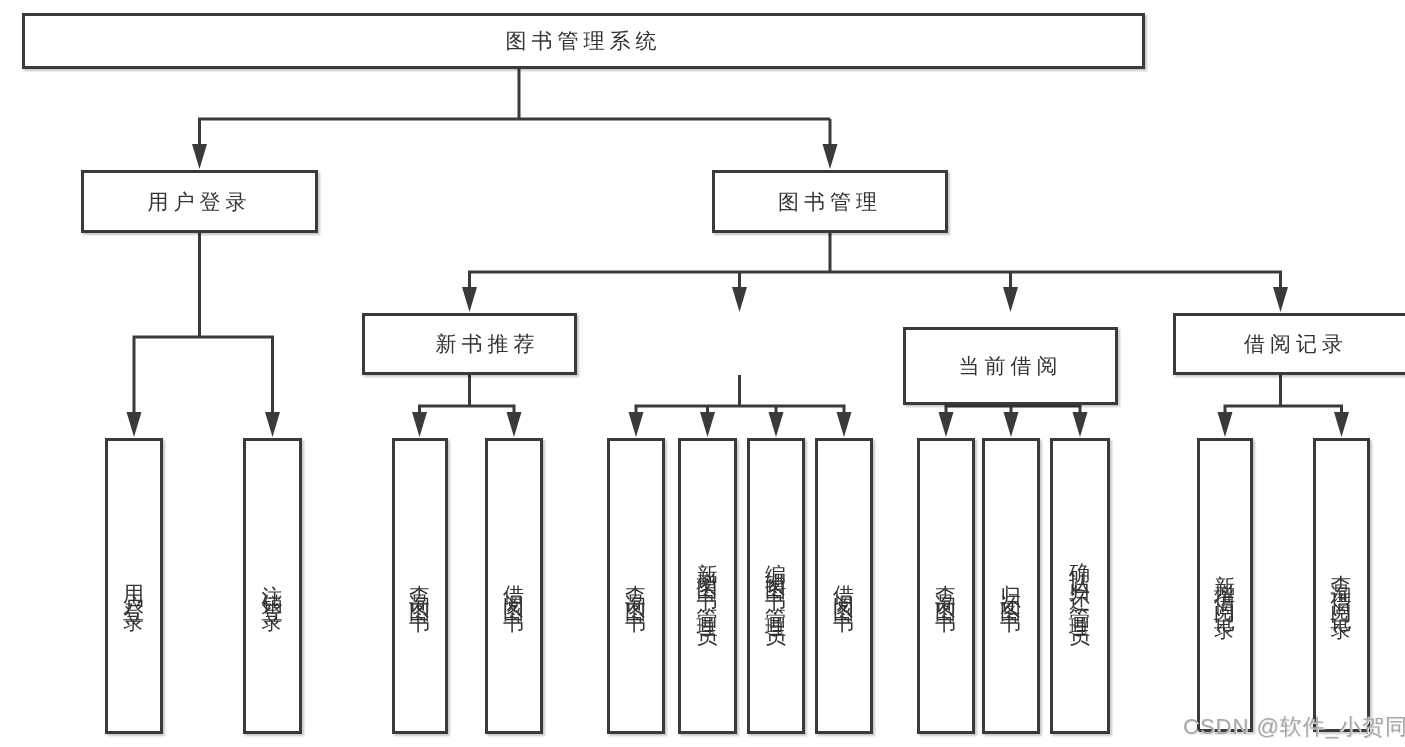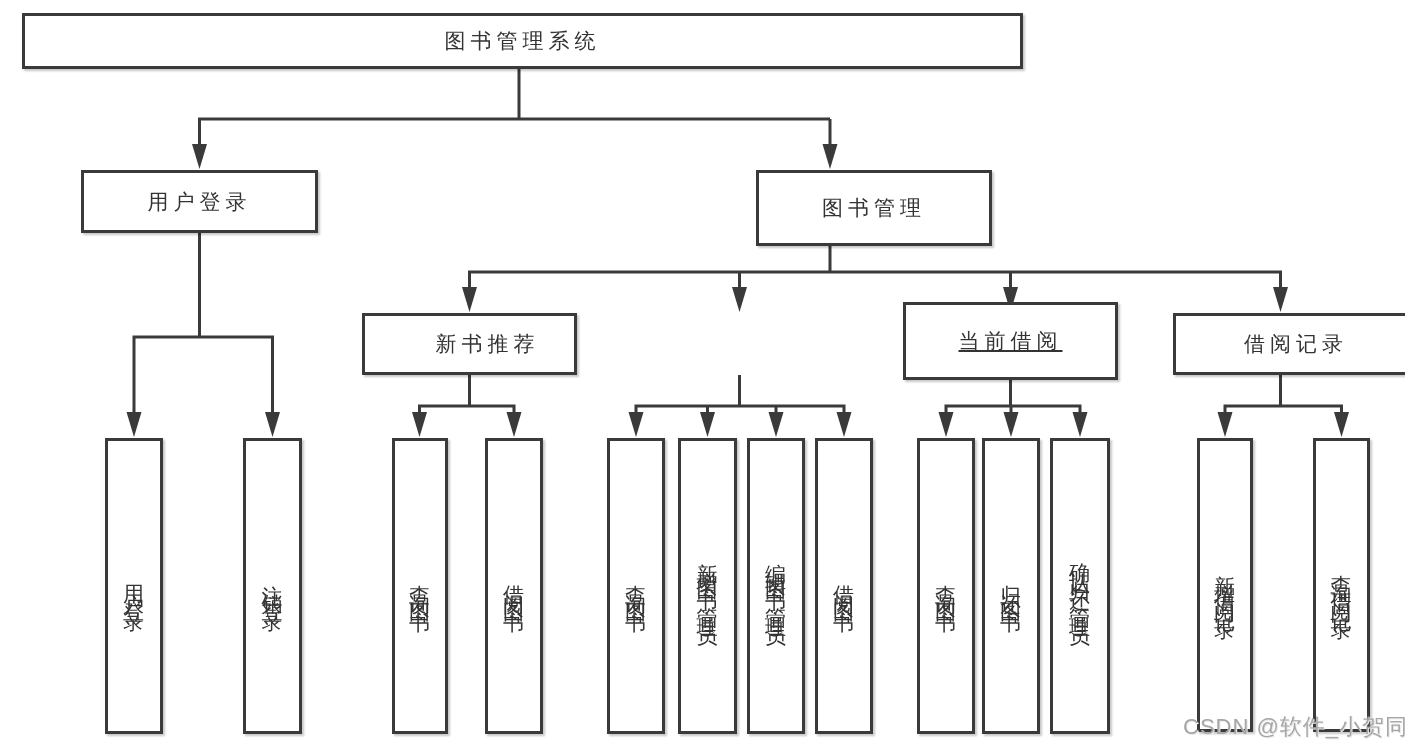--- a/index.html
+++ b/index.html
@@ -84,27 +84,27 @@
       <polygon points="768.5,412 783.5,412 776,437"></polygon>
       <polygon points="836.5,412 851.5,412 844,437"></polygon>
       <polygon points="938.5,412 953.5,412 946,437"></polygon>
       <polygon points="1003.5,412 1018.5,412 1011,437"></polygon>
       <polygon points="1072.5,412 1087.5,412 1080,437"></polygon>
       <polygon points="1217.5,412 1232.5,412 1225,437"></polygon>
       <polygon points="1334,412 1349,412 1341.5,437"></polygon>
     </g>
   </svg>
 
-  <div class="node hbox" style="left:22px;top:13px;width:1001px;height:56px;">图书管理系统</div>
+  <div class="node hbox" style="left:22px;top:13px;width:1123px;height:56px;">图书管理系统</div>
 
   <div class="node hbox" style="left:81px;top:170px;width:237px;height:63px;">用户登录</div>
-  <div class="node hbox" style="left:712px;top:170px;width:236px;height:76px;margin-left:44px;">图书管理</div>
+  <div class="node hbox" style="left:712px;top:170px;width:236px;height:63px;">图书管理</div>
 
   <div class="node hbox" style="left:362px;top:313px;width:215px;height:62px;padding-left:36px;">新书推荐</div>
-  <div class="node hbox" style="left:903px;top:302px;width:215px;height:78px;text-decoration:underline;">当前借阅</div>
+  <div class="node hbox" style="left:903px;top:327px;width:215px;height:78px;">当前借阅</div>
   <div class="node hbox" style="left:1173px;top:313px;width:246px;height:62px;">借阅记录</div>
 
   <div class="node vbox" style="left:105px;top:438px;width:58px;height:296px;">用户登录</div>
   <div class="node vbox" style="left:243px;top:438px;width:59px;height:296px;">注销登录</div>
 
   <div class="node vbox" style="left:392px;top:438px;width:56px;height:296px;">查询图书</div>
   <div class="node vbox" style="left:485px;top:438px;width:58px;height:296px;">借阅图书</div>
 
   <div class="node vbox" style="left:607px;top:438px;width:58px;height:296px;">查询图书</div>
   <div class="node vbox" style="left:678px;top:438px;width:59px;height:296px;">新增图书（管理员）</div>

